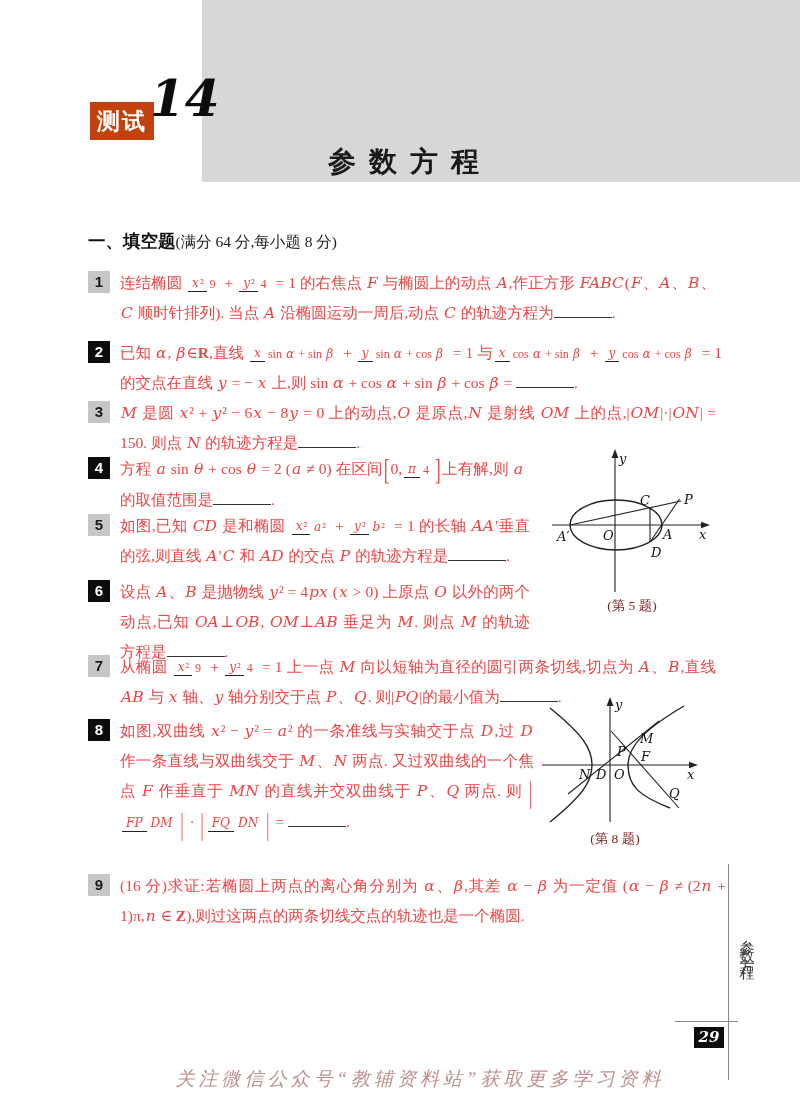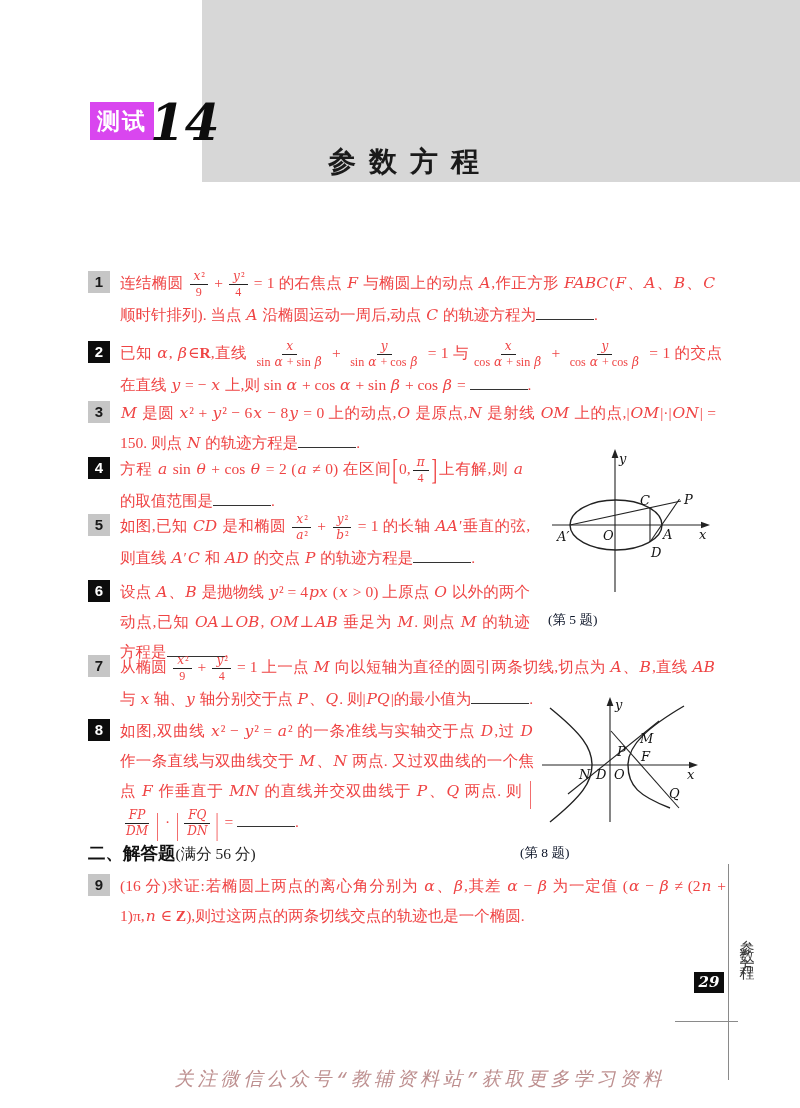--- a/index.html
+++ b/index.html
@@ -1,85 +1,85 @@
 <!DOCTYPE html>
 <html><head>
 <meta charset="utf-8">
 <style>
   html,body{margin:0;padding:0;background:#fff;}
   .page{position:relative;width:800px;height:1108px;background:#ffffff;overflow:hidden;
         font-family:"Liberation Serif","DejaVu Serif",serif;color:#1c1c1c;}
 
   
   .gray-block{position:absolute;left:202px;top:0;width:598px;height:182px;background:#d7d7d7;}
-  .test-badge{position:absolute;left:90px;top:102px;width:64px;height:38px;background:#d946ef;
+  .test-badge{position:absolute;left:90px;top:102px;width:64px;height:38px;background:#c2410c;
               color:#fff;font-family:"Liberation Sans","DejaVu Sans",sans-serif;font-weight:bold;
               font-size:23px;line-height:38px;text-align:center;letter-spacing:2px;z-index:3;}
-  .test-number{position:absolute;left:150px;top:98px;font-size:50px;font-style:italic;font-weight:bold;
+  .test-number{position:absolute;left:150px;top:74px;font-size:50px;font-style:italic;font-weight:bold;
                font-family:"DejaVu Serif","Liberation Serif",serif;color:#0d0d0d;z-index:3;line-height:1;}
   .page-title{position:absolute;left:328px;top:143px;font-family:"Liberation Sans","DejaVu Sans",sans-serif;
               font-weight:bold;font-size:28px;letter-spacing:13px;color:#1a1a1a;white-space:nowrap;}
 
   
   .sec-heading{position:absolute;left:88px;white-space:nowrap;}
   .sec-bold{font-family:"Liberation Sans","DejaVu Sans",sans-serif;font-weight:bold;font-size:17.5px;color:#111;}
   .sec-rest{font-size:15.5px;color:#222;}
 
   
   .q-row{position:absolute;left:88px;}
   .q-badge{position:absolute;left:0;top:3px;width:22px;height:22px;text-align:center;line-height:22px;
            font-family:"Liberation Sans","DejaVu Sans",sans-serif;font-weight:bold;font-size:15px;}
   .q-badge-gray{background:#c6c6c6;color:#1a1a1a;}
   .q-badge-black{background:#0c0c0c;color:#ffffff;}
   .q-text{margin-left:32px;font-size:15.5px;line-height:30px;text-align:justify;color:#ef4444;}
   i.mi{font-style:italic;font-family:"DejaVu Serif","Liberation Serif",serif;padding:0 1px;}
   .q-text b{font-weight:bold;}
-  .frac{display:inline-flex;flex-direction:column;align-items:center;vertical-align:middle;
+  .frac{display:inline-flex;flex-direction:row;align-items:center;vertical-align:middle;
         font-size:0.78em;line-height:1.25;margin:0 2px;}
   .frac .num{padding:0 3px;border-bottom:1px solid #222;}
   .frac .den{padding:0 3px;}
   .blank{display:inline-block;width:58px;height:1em;border-bottom:1px solid #333;vertical-align:baseline;}
   .bigbr{display:inline-block;transform:scaleY(1.7);transform-origin:center;vertical-align:middle;
          font-size:1.1em;margin:0 1px;}
   .absbar{display:inline-block;transform:scaleY(2.1);transform-origin:center;vertical-align:middle;
           margin:0 2px;font-weight:300;}
 
   
   .fig{position:absolute;}
   .fig svg{display:block;}
   .fig-line{stroke:#222;stroke-width:1.1;fill:none;}
   .fig-curve{stroke:#222;stroke-width:1.4;fill:none;}
   .fig-arrow{fill:#222;stroke:none;}
   .fig text{font-family:"DejaVu Serif","Liberation Serif",serif;font-style:italic;font-size:13px;fill:#111;}
-  .fig-caption{position:absolute;font-size:13.5px;color:#0f172a;margin-top:14px;}
+  .fig-caption{position:absolute;text-align:center;font-size:13.5px;color:#7f1d1d;}
 
   
   .v-line{position:absolute;left:728px;top:864px;width:1px;height:216px;background:#8a8a8a;}
   .h-line{position:absolute;left:675px;top:1021px;width:63px;height:1px;background:#8a8a8a;}
   .v-title{position:absolute;left:737px;top:928px;writing-mode:vertical-rl;font-size:15px;
            letter-spacing:9px;color:#3a3a3a;font-family:"Liberation Serif","DejaVu Serif",serif;}
-  .page-num-box{position:absolute;left:694px;top:972px;width:30px;height:21px;background:#0c0c0c;
+  .page-num-box{position:absolute;left:694px;top:1027px;width:30px;height:21px;background:#0c0c0c;
                 color:#fff;font-style:italic;font-weight:bold;font-size:15px;line-height:21px;
                 text-align:center;font-family:"DejaVu Serif","Liberation Serif",serif;}
   .watermark{position:absolute;left:170px;top:1066px;width:500px;text-align:center;font-size:19px;
              font-style:italic;letter-spacing:4px;color:rgba(173,115,115,0.8);
-             font-family:Liberation Mono, monospace;white-space:nowrap;}
+             font-family:Liberation Serif, serif;white-space:nowrap;}
 </style>
 </head>
 <body>
 
 <div class="page">
 
   <div class="gray-block"></div>
   <div class="test-badge">测试</div>
   <div class="test-number">14</div>
   <div class="page-title">参数方程</div>
 
-  <div class="sec-heading" style="top:841px">
-    <span class="sec-bold">二、解答题</span><span class="sec-rest">(满分 56 分)</span>
+  <div class="sec-heading" style="top:229px">
+    <span class="sec-bold">一、填空题</span><span class="sec-rest">(满分 64 分,每小题 8 分)</span>
   </div>
 
   <div>
       <div class="q-row" style="top: 268px; width: 628px;">
         <span class="q-badge q-badge-gray">1</span>
         <div class="q-text">连结椭圆 <span class="frac">
             <span class="num"><i class="mi">x</i>²</span>
             <span class="den">9</span>
           </span> + <span class="frac">
             <span class="num"><i class="mi">y</i>²</span>

